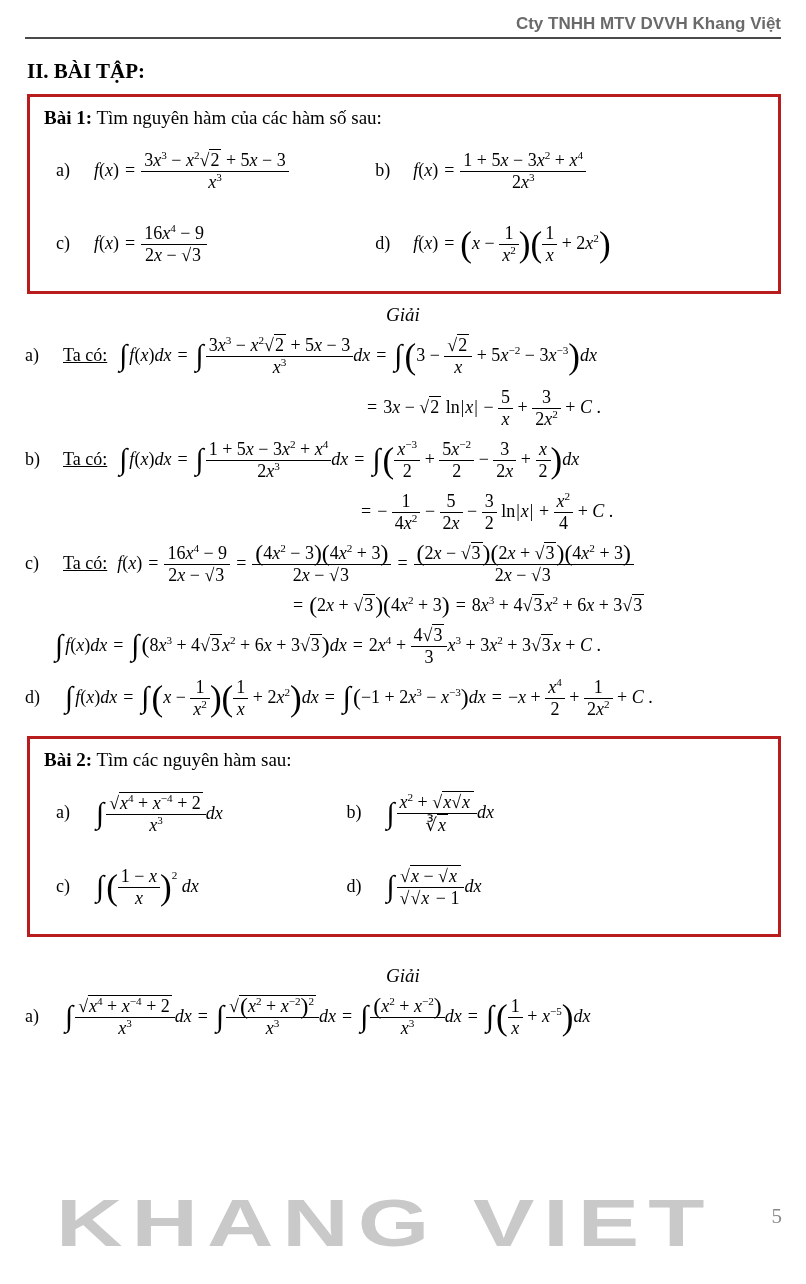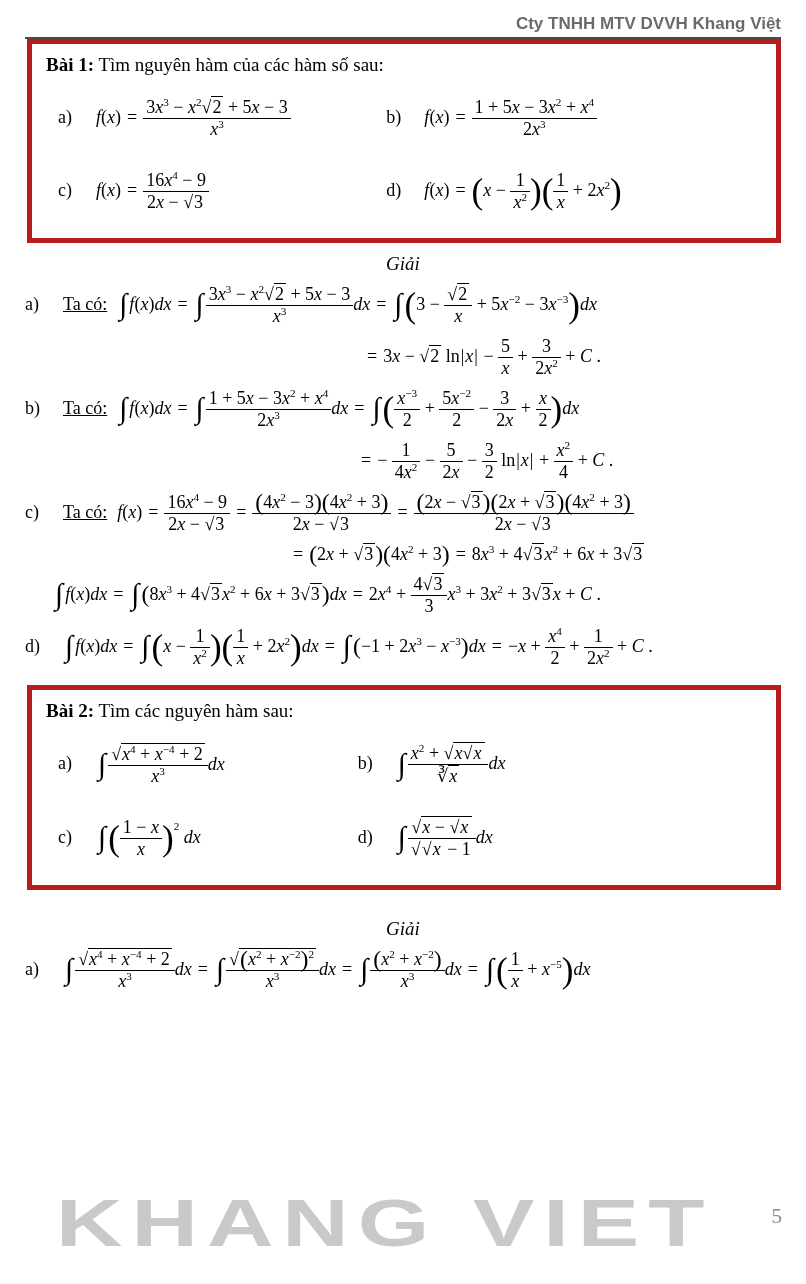--- a/index.html
+++ b/index.html
@@ -5,23 +5,23 @@
   html,body{margin:0;padding:0;background:#fff;}
   body{width:806px;height:1284px;overflow:hidden;font-family:"Liberation Serif",serif;color:#000;}
   .page{position:relative;width:806px;height:1284px;box-sizing:border-box;padding:0 25px;}
   .content{position:relative;z-index:1;}
   
   .hdr{padding-top:14px;text-align:right;font-family:"Liberation Sans",sans-serif;
        font-weight:bold;font-size:17px;color:#6a6a6a;}
   .rule{border-bottom:2px solid #4a4a4a;margin-top:3px;}
   .sect{font-size:21px;font-weight:bold;margin:20px 0 10px 2px;}
   
-  .box{border:5px solid #b91c1c;padding:8px 14px 6px;margin:0 0 6px 2px;}
+  .box{border:3px solid #b91c1c;padding:8px 14px 6px;margin:0 0 6px 2px;}
   .bx-title{font-size:19px;margin:2px 0 4px;}
-  .bx-row{display:flex;align-items:center;margin:12px 0 10px;gap:11px;}
+  .bx-row{display:flex;align-items:center;margin:12px 0 10px;}
   .c1{width:46%;padding-left:12px;box-sizing:border-box;}
   .c1b{width:42%;padding-left:12px;box-sizing:border-box;}
   .c2{flex:1;}
   .giai{text-align:center;font-size:19px;font-weight:normal;font-style:italic;margin:10px 0 6px;}
   
   .mline{font-size:18px;margin:9px 0;white-space:nowrap;}
   .txt{font-size:18px;margin:10px 0 6px;padding-left:32px;}
   .ind-a{margin-left:336px;font-family:Liberation Serif, serif;}
   .ind-b{margin-left:330px;}
   .ind-c{margin-left:262px;}
@@ -52,20 +52,21 @@
 <body>
 
 <div class="page">
   <div class="wm">KHANG VIET</div>
   <div class="pgnum">5</div>
 
   <div class="content">
     <div class="hdr">Cty TNHH MTV DVVH Khang Việt</div>
     <div class="rule"></div>
 
+    <div class="sect">II. BÀI TẬP:</div>
 
     <div class="box">
       <div class="bx-title"><b>Bài 1:</b><span> Tìm nguyên hàm của các hàm số sau:</span></div>
       <div class="bx-row">
         <div class="c1 mline"><span class="tg">a)</span><i>f</i>(<i>x</i>)<span class="eq">=</span><span class="fr"><span class="n">3<i>x</i><sup>3</sup> − <i>x</i><sup>2</sup><span class="sq">√<span class="sb">2</span></span> + 5<i>x</i> − 3</span><span class="d"><i>x</i><sup>3</sup></span></span></div>
         <div class="c2 mline"><span class="tg">b)</span><i>f</i>(<i>x</i>)<span class="eq">=</span><span class="fr"><span class="n">1 + 5<i>x</i> − 3<i>x</i><sup>2</sup> + <i>x</i><sup>4</sup></span><span class="d">2<i>x</i><sup>3</sup></span></span></div>
       </div>
       <div class="bx-row">
         <div class="c1 mline"><span class="tg">c)</span><i>f</i>(<i>x</i>)<span class="eq">=</span><span class="fr"><span class="n">16<i>x</i><sup>4</sup> − 9</span><span class="d">2<i>x</i> − <span class="sq">√<span class="sb">3</span></span></span></span></div>
         <div class="c2 mline"><span class="tg">d)</span><i>f</i>(<i>x</i>)<span class="eq">=</span><span class="p2">(</span><i>x</i> − <span class="fr"><span class="n">1</span><span class="d"><i>x</i><sup>2</sup></span></span><span class="p2">)</span><span class="p2">(</span><span class="fr"><span class="n">1</span><span class="d"><i>x</i></span></span> + 2<i>x</i><sup>2</sup><span class="p2">)</span></div>

